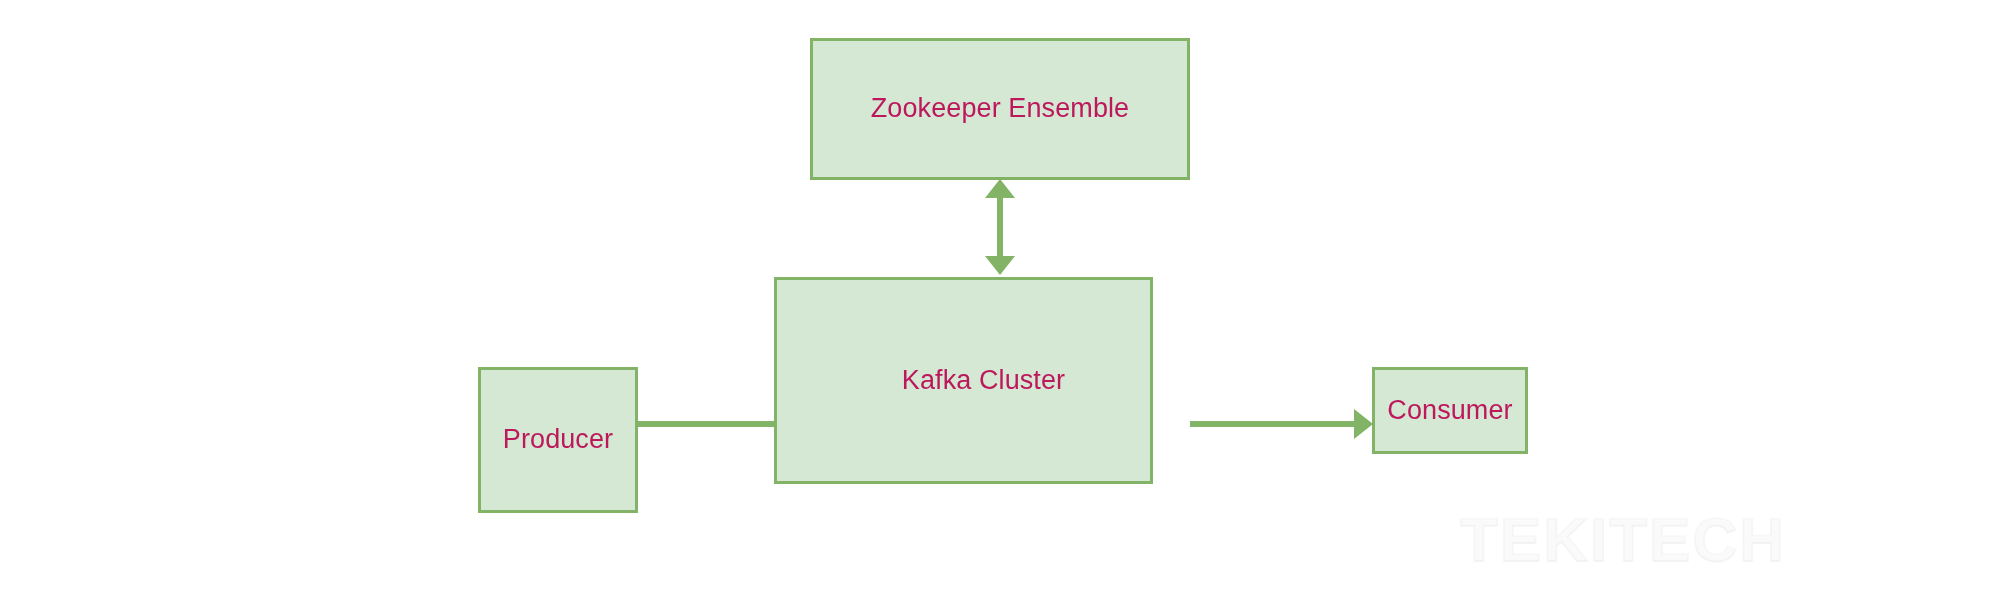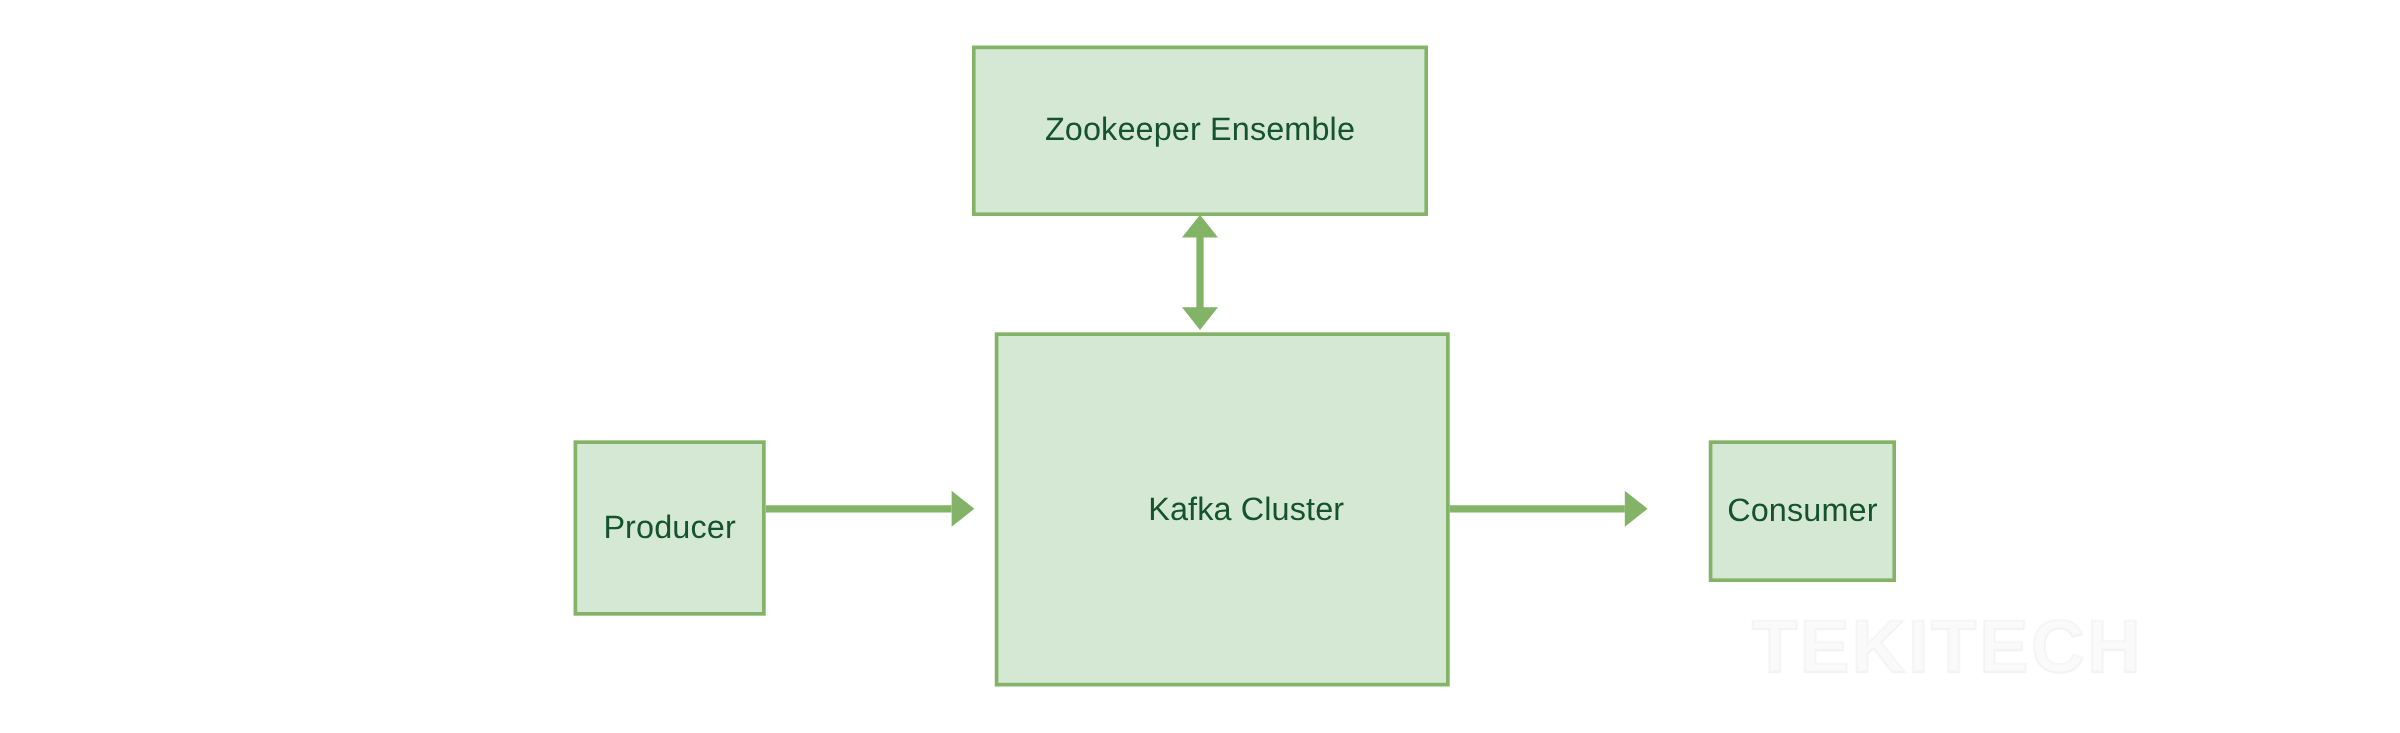--- a/index.html
+++ b/index.html
@@ -24,49 +24,49 @@
     background: #d5e8d4;
     border: 3px solid #82b366;
     display: flex;
     align-items: center;
     justify-content: center;
     color: #000000;
   }
   .node-label {
     font-size: 27px;
     line-height: 1.1;
-    color: #14532d;
+    color: #be185d;
     letter-spacing: 0.1px;
     text-align: right;
     white-space: nowrap;
   }
   #node-zookeeper {
     left: 810px;
     top: 38px;
     width: 380px;
     height: 142px;
   }
   #node-kafka {
-    left: 829px;
+    left: 774px;
     top: 277px;
     width: 379px;
-    height: 295px;
+    height: 207px;
     padding-left: 40px;
   }
   #node-producer {
     left: 478px;
     top: 367px;
     width: 160px;
     height: 146px;
   }
   #node-consumer {
-    left: 1424px;
+    left: 1372px;
     top: 367px;
     width: 156px;
-    height: 118px;
+    height: 87px;
   }
   .edge-svg {
     position: absolute;
     left: 0;
     top: 0;
     width: 2000px;
     height: 611px;
     pointer-events: none;
     overflow: visible;
   }

